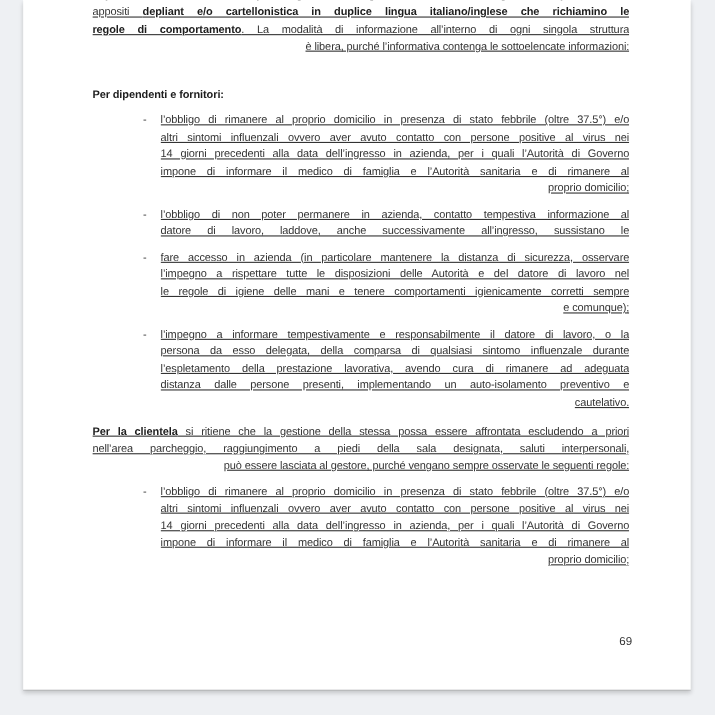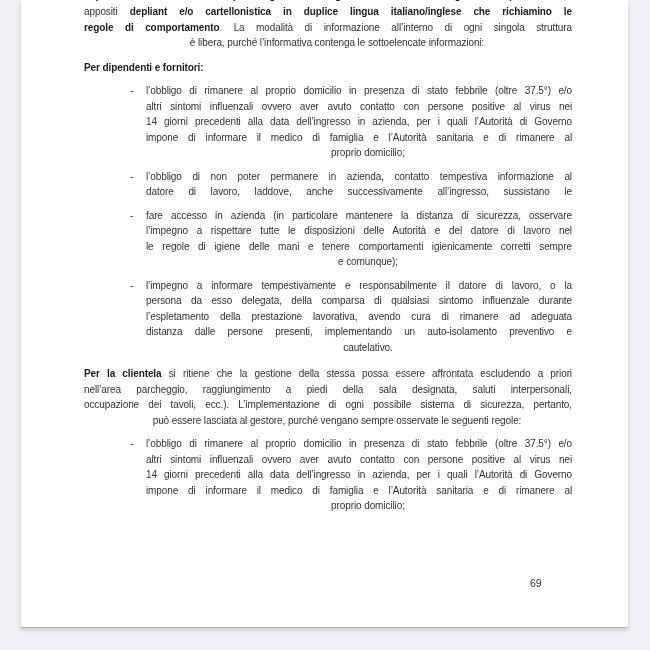--- a/index.html
+++ b/index.html
@@ -34,42 +34,43 @@
   .clip-frag .inner {
     display: block;
     margin-top: -12px;
     white-space: nowrap;
   }
   
   .jl {
     height: 15.5px;
     overflow: hidden;
     text-align: justify;
+    text-decoration: underline;
   }
   .jl::after { content: ""; display: inline-block; width: 100%; height: 0; }
-  .jl.last { text-align: center; margin-left: 18px; }
+  .jl.last { text-align: right; margin-left: 18px; }
   .jl.last::after { content: none; }
 
   .heading {
-    margin-top: 9px;
+    margin-top: 28px;
     font-weight: bold;
     color: #1d1d1d;
     height: 15.5px;
   }
   .bullet-list { margin-top: 0; }
   .bullet-list .bullet { margin-top: 8px; display: flex; padding-left: 46px; }
   .bullet .dash { width: 16px; flex: 0 0 16px; }
   .bullet .btext { width: 426px; flex: 0 0 426px; }
 
   .intro { margin-top: 0; }
   .customers-para { margin-top: 11px; }
 
   .pagenum {
     position: absolute;
-    left: 509px; top: 577px;
+    left: 542px; top: 577px;
     font-size: 10.5px;
     color: #333333;
   }
 </style>
 </head>
 <body>
 
 <div class="paper">
   <div class="content">
 
@@ -120,21 +121,20 @@
             <div class="jl">l’espletamento della prestazione lavorativa, avendo cura di rimanere ad adeguata</div>
             <div class="jl">distanza dalle persone presenti, implementando un auto-isolamento preventivo e</div>
             <div class="jl last">cautelativo.</div>
           </div>
         </div>
       </div>
 
     <div class="customers-para">
         <div class="jl"><span class="b">Per la clientela</span><span> si ritiene che la gestione della stessa possa essere affrontata escludendo a priori</span></div>
         <div class="jl">nell’area parcheggio, raggiungimento a piedi della sala designata, saluti interpersonali,</div>
-        <div class="jl">occupazione dei tavoli, ecc.). L’implementazione di ogni possibile sistema di sicurezza, pertanto,</div>
         <div class="jl last">può essere lasciata al gestore, purché vengano sempre osservate le seguenti regole:</div>
       </div>
 
     <div class="bullet-list">
         <div class="bullet">
           <span class="dash">-</span>
           <div class="btext">
             <div class="jl">l’obbligo di rimanere al proprio domicilio in presenza di stato febbrile (oltre 37.5°) e/o</div>
             <div class="jl">altri sintomi influenzali ovvero aver avuto contatto con persone positive al virus nei</div>
             <div class="jl">14 giorni precedenti alla data dell’ingresso in azienda, per i quali l’Autorità di Governo</div>

